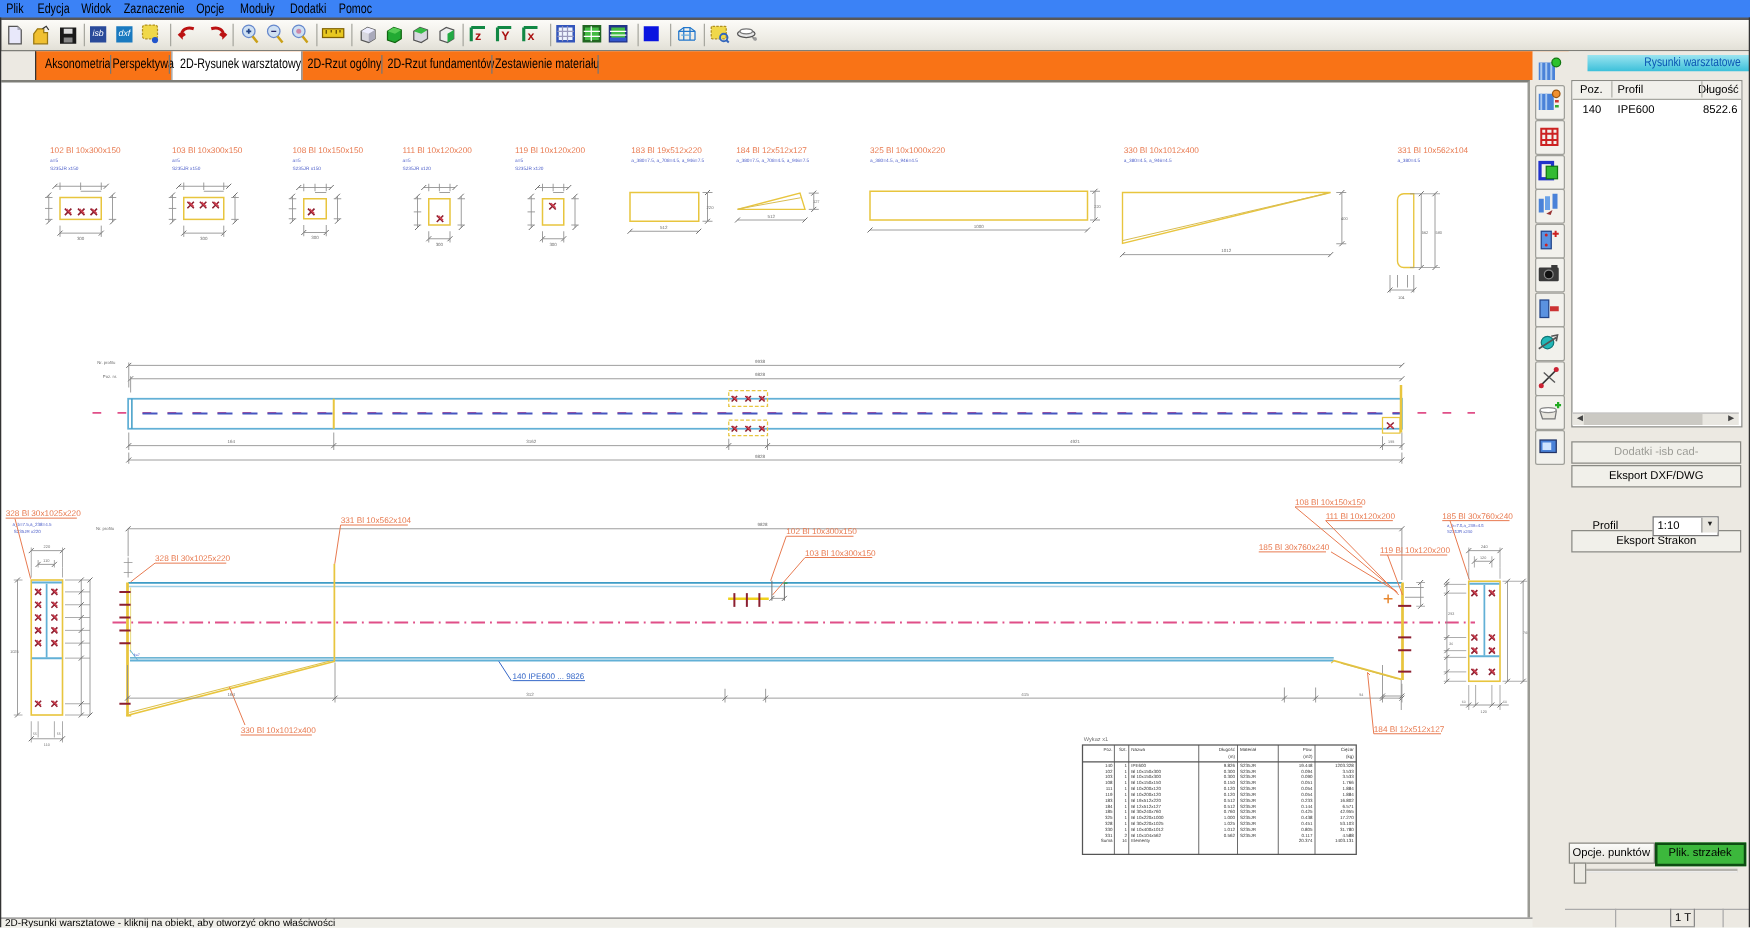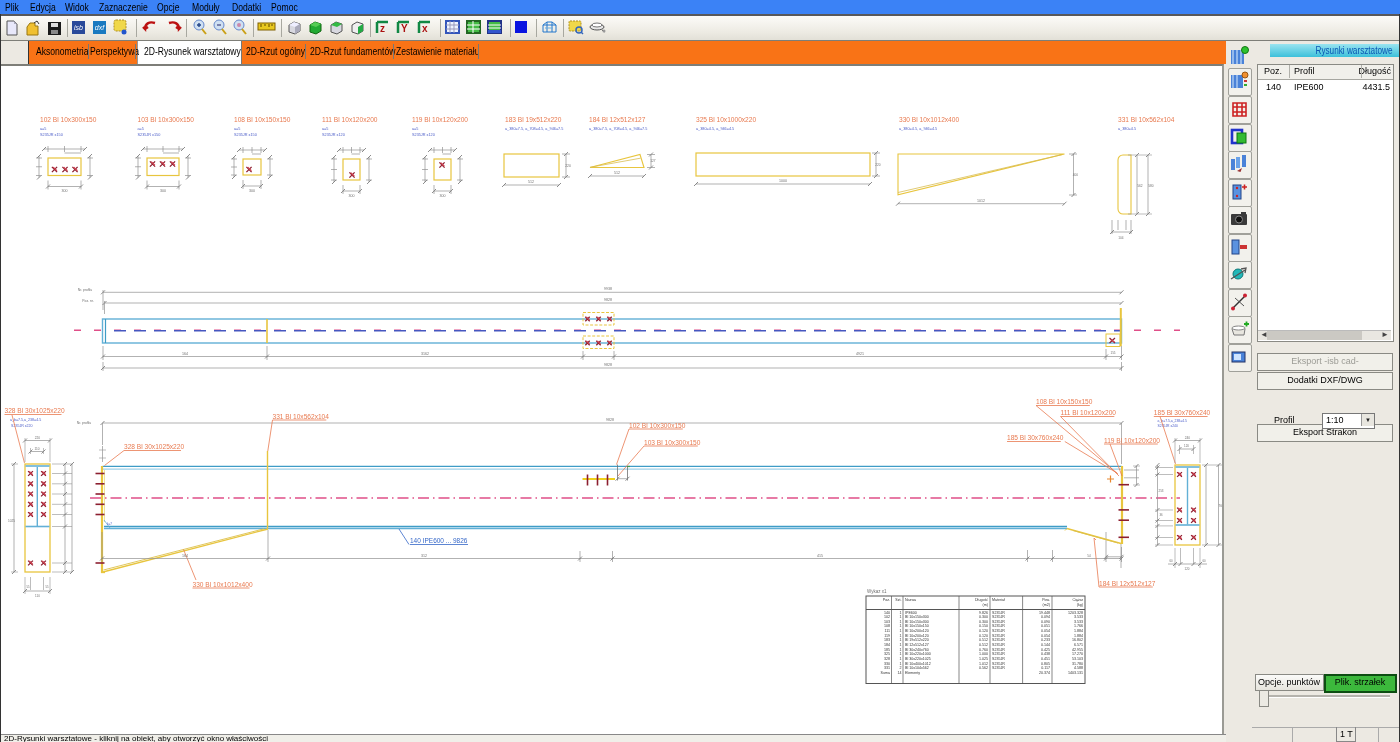--- a/index.html
+++ b/index.html
@@ -842,29 +842,29 @@
 <div id="plist">
   <div id="plhead">
         <span style="position:absolute;left:6px;top:1px">Poz.</span>
         <span style="position:absolute;left:36px;top:1px">Profil</span>
         <span style="position:absolute;right:2px;top:1px">Długość</span>
   <div style="position:absolute;left:31px;top:0;width:1px;height:13px;background:#b0b0aa"></div>
   <div style="position:absolute;left:103px;top:0;width:1px;height:13px;background:#b0b0aa"></div>
       </div>
   <span style="position:absolute;left:8px;top:17px;font-size:9px">140</span>
   <span style="position:absolute;left:36px;top:17px;font-size:9px">IPE600</span>
-  <span style="position:absolute;right:3px;top:17px;font-size:9px">4431.5</span>
+  <span style="position:absolute;right:3px;top:17px;font-size:9px">8522.6</span>
   <div style="position:absolute;left:0px;top:265px;width:133px;height:9px;background:#e9e7e1;border-top:1px solid #bbb;">
     <span style="position:absolute;left:2px;top:-1px;font-size:8px;color:#444">◄</span>
     <span style="position:absolute;right:2px;top:-1px;font-size:8px;color:#444">►</span>
     <div style="position:absolute;left:9px;top:0px;width:95px;height:9px;background:#cbc9c3"></div>
   </div>
 </div>
-<div class="pbtn" style="top:312px;color:#9c9c96">Eksport -isb cad-</div>
-<div class="pbtn" style="top:331px;">Dodatki DXF/DWG</div>
+<div class="pbtn" style="top:312px;color:#9c9c96">Dodatki -isb cad-</div>
+<div class="pbtn" style="top:331px;">Eksport DXF/DWG</div>
 <div class="pbtn" style="top:350px;margin-top:33px;">Eksport Strakon</div>
 <span style="position:absolute;left:22px;top:374px;font-size:9px">Profil</span>
 <div id="combo">
       <span style="position:absolute;left:3px;top:1px">1:10</span>
       <div style="position:absolute;right:0px;top:0px;width:12px;height:12px;background:#e8e6df;border-left:1px solid #999;font-size:6px;text-align:center;line-height:12px;color:#222">▼</div>
     </div>
 <div class="wbtn" style="left:2.5px;width:67px;background:linear-gradient(#fbfbf9,#e6e4dd);border:1px solid #8a8a84;">Opcje. punktów</div>
 <div class="wbtn" style="left:71.5px;width:69px;background:#3cb83c;border:2px solid #0d4d12;line-height:12px;">Plik. strzałek</div>
 <div style="position:absolute;left:9px;top:654px;width:129px;height:2px;background:#b5b3ad;border-bottom:1px solid #fff;"></div>
 <div style="position:absolute;left:7px;top:649px;width:8px;height:15px;background:#eceae3;border:1px solid #8a8a84;"></div>

